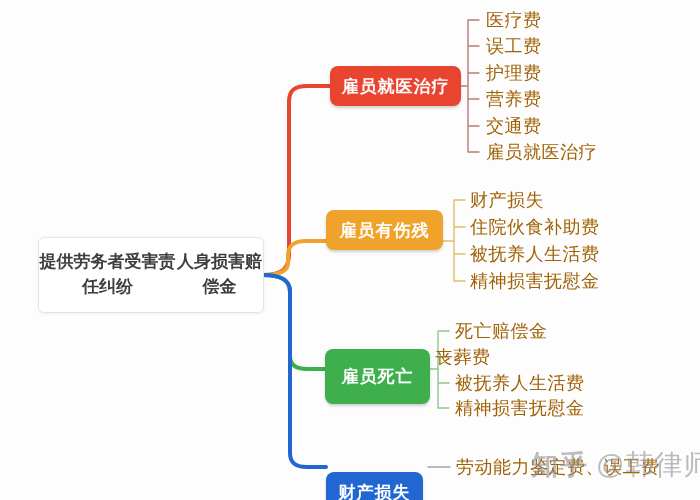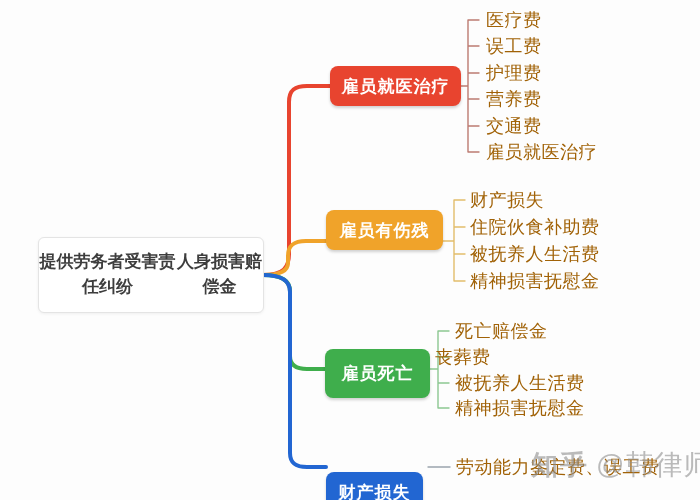--- a/index.html
+++ b/index.html
@@ -22,21 +22,21 @@
 
   .branch-node{
     position:absolute;height:40px;border-radius:8px;
     display:flex;align-items:center;justify-content:center;
     color:#ffffff;font-weight:bold;font-size:17px;
     box-shadow:0 2px 3px rgba(0,0,0,0.18);
     box-sizing:border-box;letter-spacing:1px;
   }
   .bn-medical   {left:330px;top:66px; width:131px;}
   .bn-disability{left:326px;top:210px;width:117px;}
-  .bn-death     {left:325px;top:349px;width:105px;height:49px;}
+  .bn-death     {left:325px;top:349px;width:105px;height:55px;}
   .bn-property  {left:326px;top:472px;width:97px;}
 
   .leaf{
     position:absolute;transform:translateY(-50%);
     font-size:18px;color:#a16207;white-space:nowrap;letter-spacing:0.5px;
   }
 
   .watermark{
     position:absolute;left:531px;top:449px;height:32px;
     display:flex;align-items:center;gap:7px;

